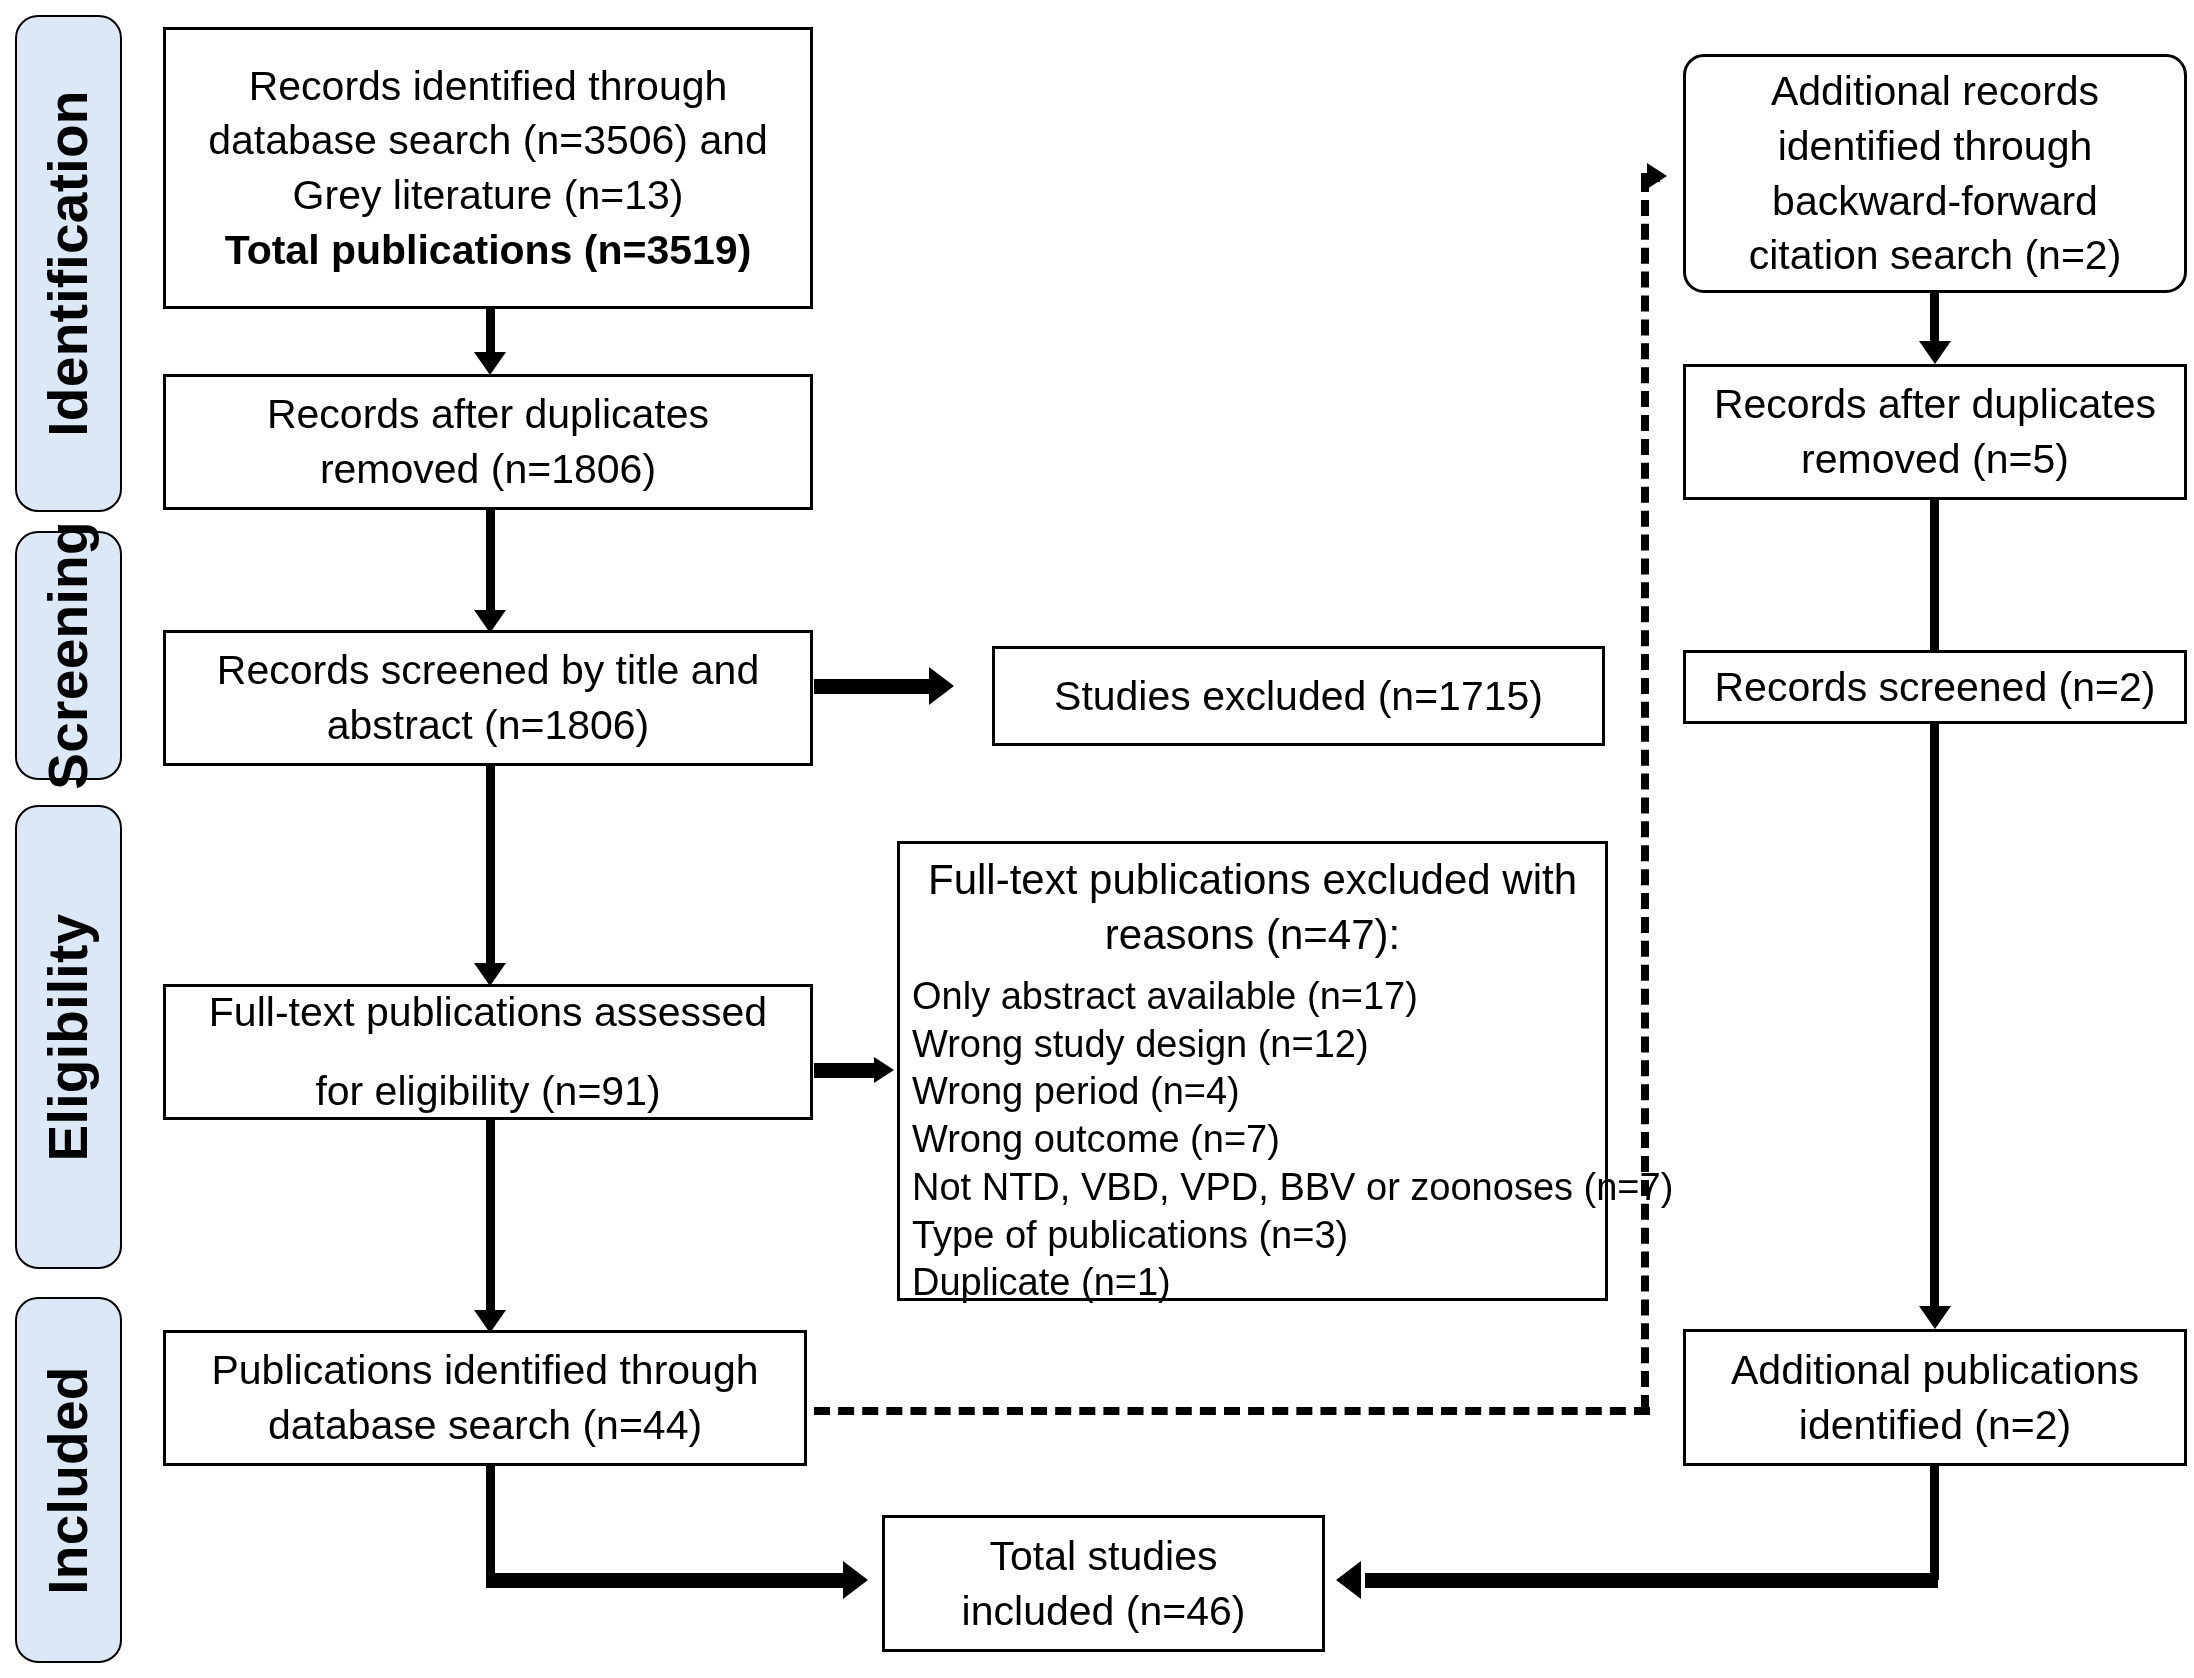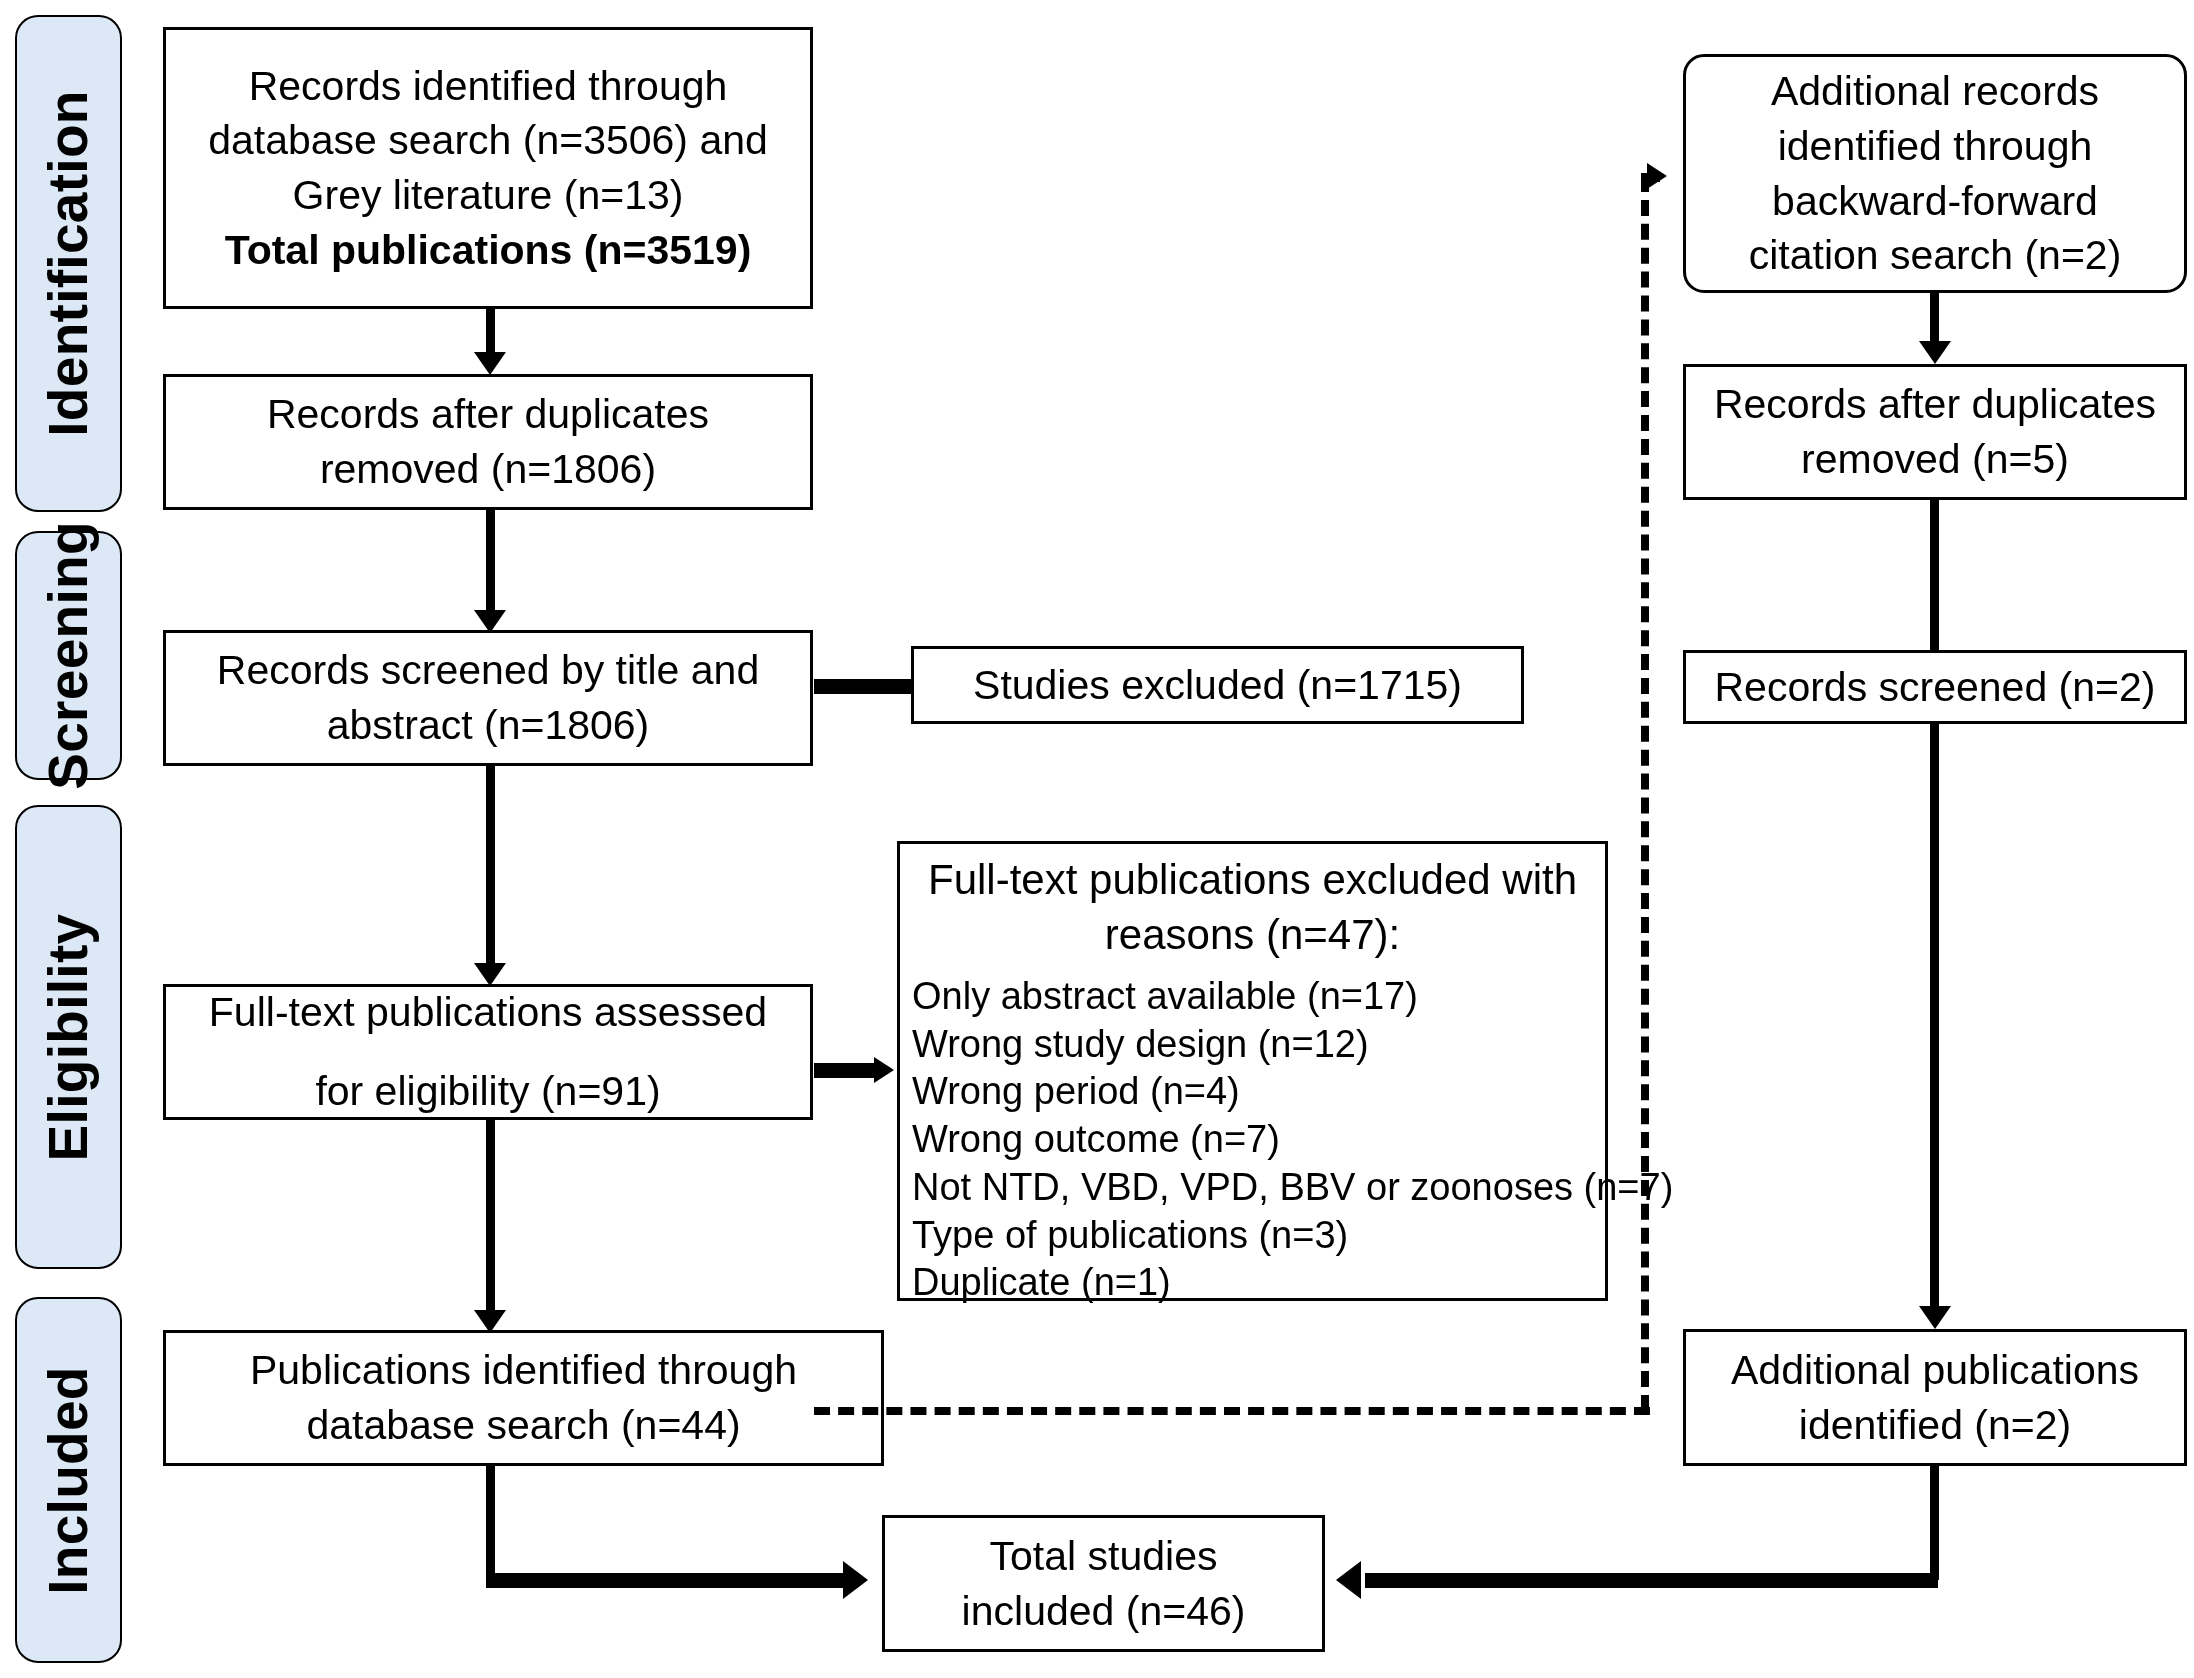--- a/index.html
+++ b/index.html
@@ -173,30 +173,30 @@
     <span class="ln">Full-text publications assessed</span>
     <span class="ln">for eligibility (n=91)</span>
   </div>
 
   <div class="hline thick" style="left:814px; top:1063px; width:63px;"></div>
   <div class="arrow-right sm" style="left:874px; top:1057px;"></div>
 
   <div class="vline thick" style="left:486px; top:1119px; height:195px;"></div>
   <div class="arrow-down" style="left:474px; top:1310px;"></div>
 
-  <div class="fbox" style="left:163px; top:1330px; width:721px; height:136px;">
+  <div class="fbox" style="left:163px; top:1330px; width:644px; height:136px;">
     <span class="ln">Publications identified through</span>
     <span class="ln">database search (n=44)</span>
   </div>
 
   <div class="vline thick" style="left:486px; top:1466px; height:114px;"></div>
   <div class="hline thick" style="left:486px; top:1573px; width:363px;"></div>
   <div class="arrow-right" style="left:843px; top:1561px;"></div>
 
-  <div class="fbox" style="left:911px; top:646px; width:613px; height:78px;">
+  <div class="fbox" style="left:992px; top:646px; width:613px; height:100px;">
     <span class="ln">Studies excluded (n=1715)</span>
   </div>
 
   <div class="fbox reasons" style="left:897px; top:841px; width:711px; height:460px;">
     <div class="rtitle">
       <span class="ln">Full-text publications excluded with</span>
       <span class="ln">reasons (n=47):</span>
     </div>
     <div class="rlist">
       <span class="ln">Only abstract available (n=17)</span>

